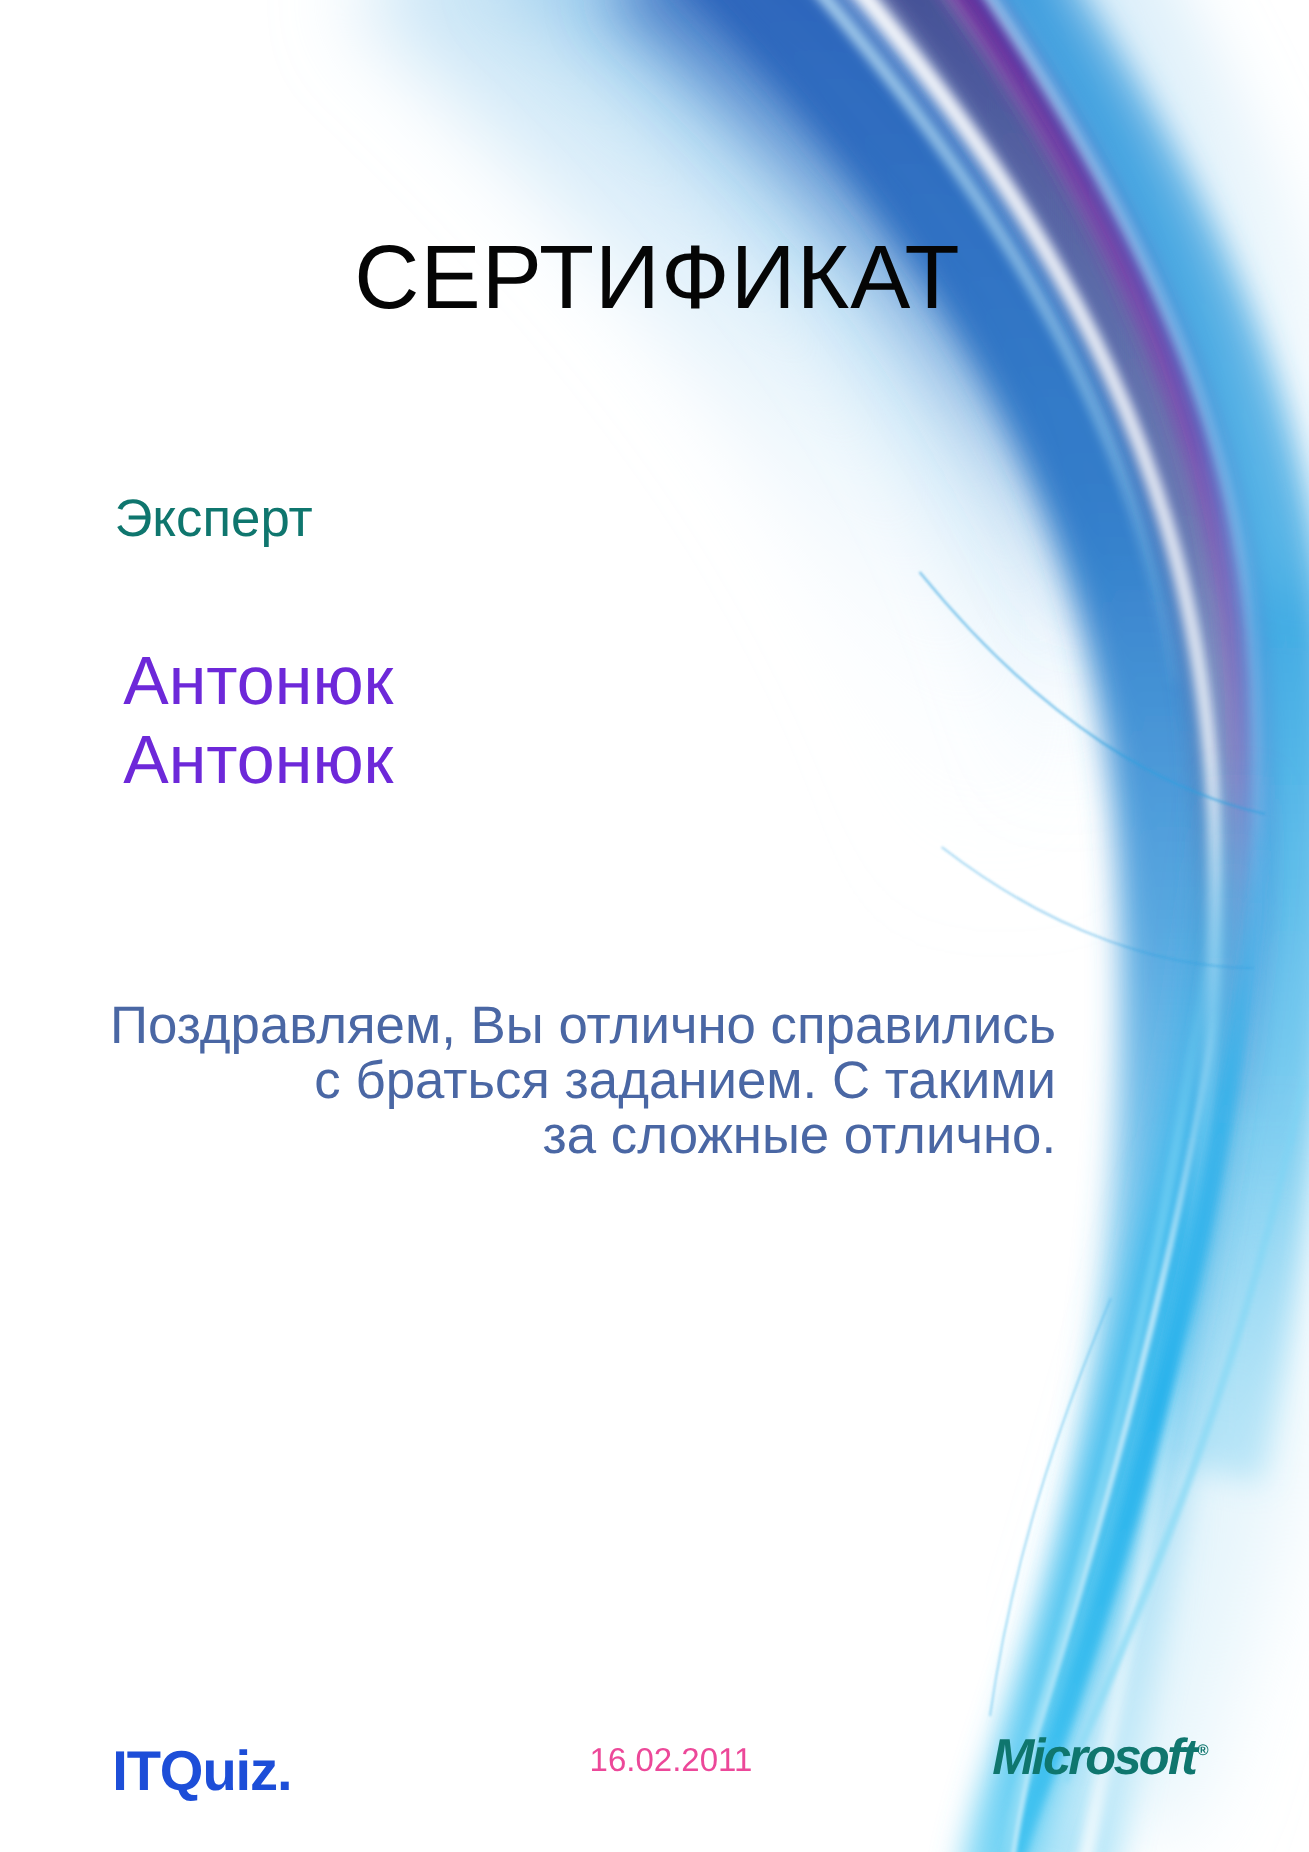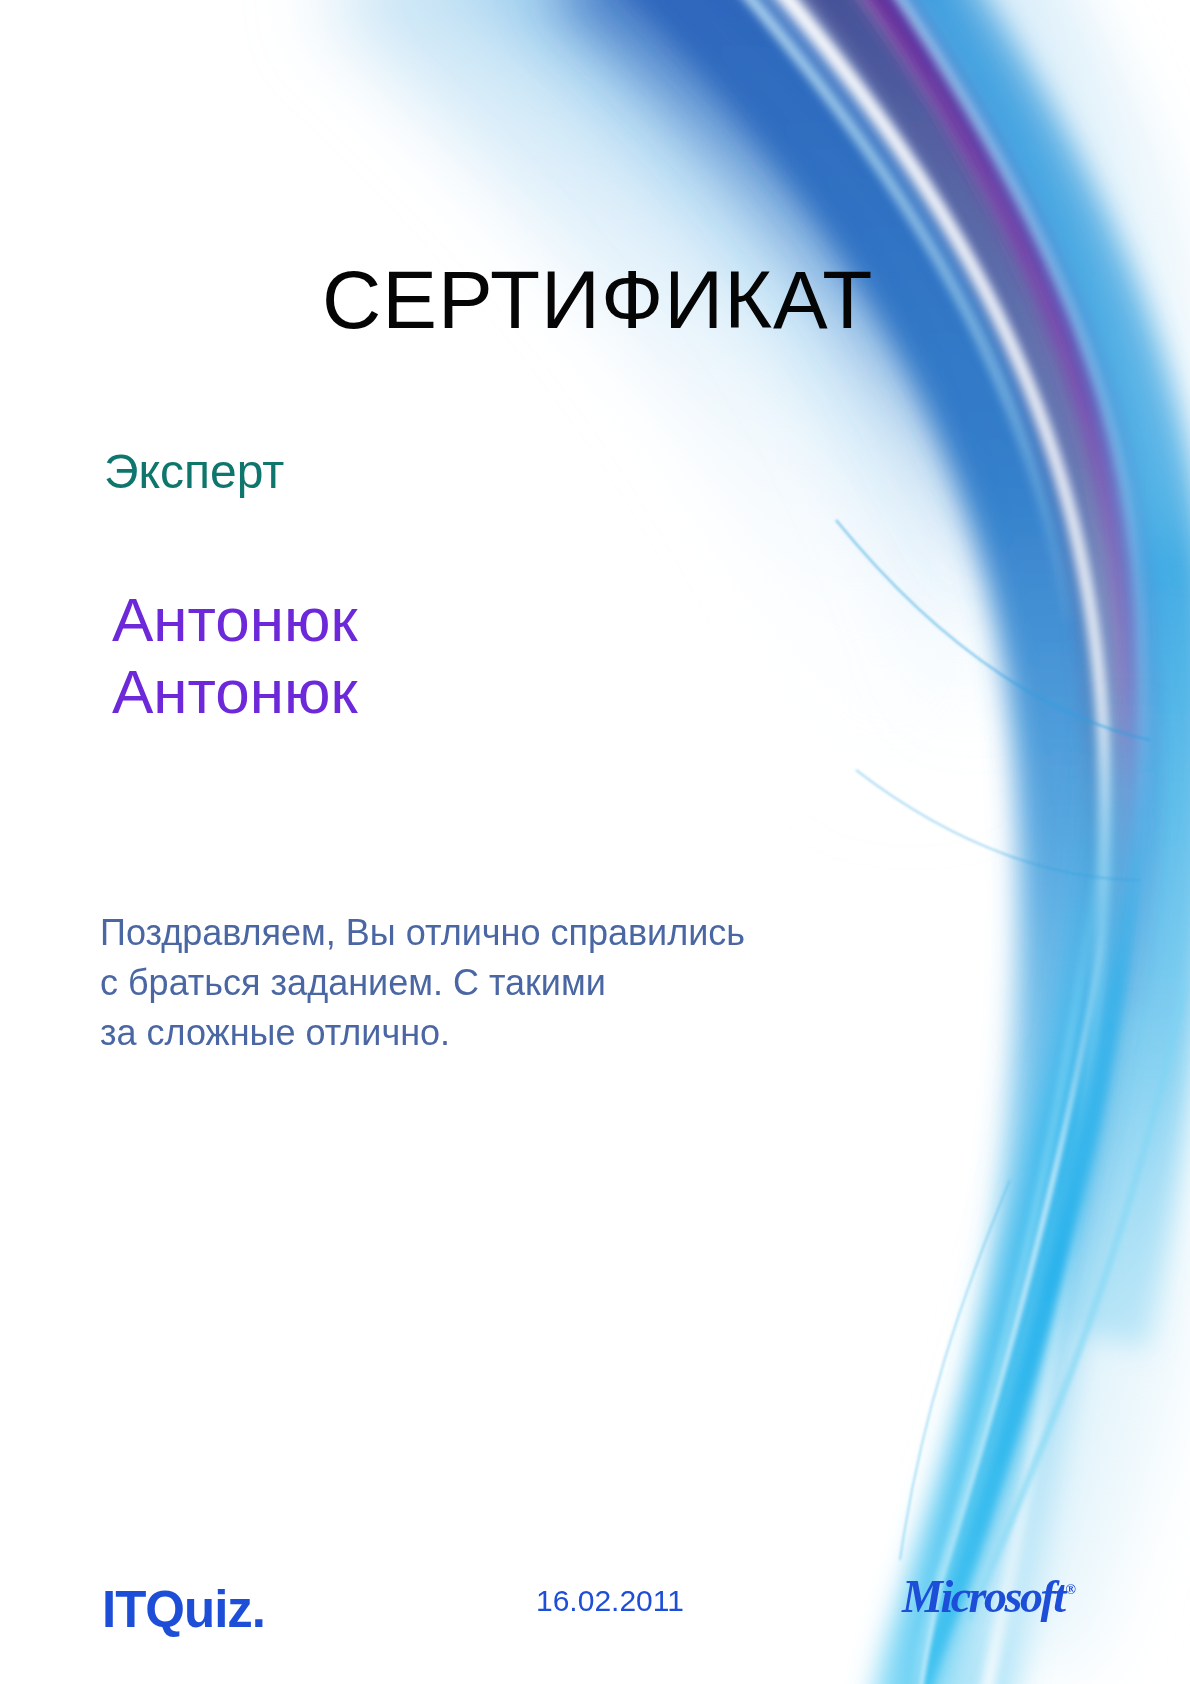--- a/index.html
+++ b/index.html
@@ -13,54 +13,53 @@
   }
   .swoosh{
     position:absolute;left:0;top:0;width:1190px;height:1684px;
     pointer-events:none;
   }
   .cert-title{
     position:absolute;left:322px;top:206px;
     font-size:82px;letter-spacing:1px;
     color:#050505;font-weight:400;
     white-space:nowrap;
-    margin-top:47px;
   }
   .role-label{
     position:absolute;left:104px;top:444px;
     font-size:48px;color:#0f766e;
     white-space:nowrap;
   }
   .recipient{
     position:absolute;left:112px;top:584px;
     font-size:62px;line-height:72px;color:#6d28d9;
     white-space:nowrap;
   }
   .message{
     position:absolute;left:100px;top:908px;
-    font-size:36px;line-height:50px;color:#4a67a4;
-    white-space:nowrap;
+    font-size:48px;line-height:50px;color:#4a67a4;
+    white-space:nowrap;
+    text-align:right;
   }
   .issuer{
     position:absolute;left:102px;top:1580px;
     font-size:51px;font-weight:bold;color:#1d4ed8;
     letter-spacing:-1px;
     white-space:nowrap;
   }
   .issue-date{
     position:absolute;left:536px;top:1584px;
-    font-size:30px;color:#1d4ed8;
+    font-size:30px;color:#ec4899;
     white-space:nowrap;
   }
   .ms-logo{
     position:absolute;left:902px;top:1570px;
     font-size:46px;font-weight:bold;font-style:italic;
-    letter-spacing:-2.5px;color:#1d4ed8;
-    white-space:nowrap;
-    font-family:Liberation Serif, serif;
+    letter-spacing:-2.5px;color:#0f766e;
+    white-space:nowrap;
   }
   .ms-logo sup{
     font-size:14px;font-style:normal;letter-spacing:0;
     vertical-align:18px;margin-left:2px;
   }
 </style>
 </head>
 <body>
 
 <div class="page">

